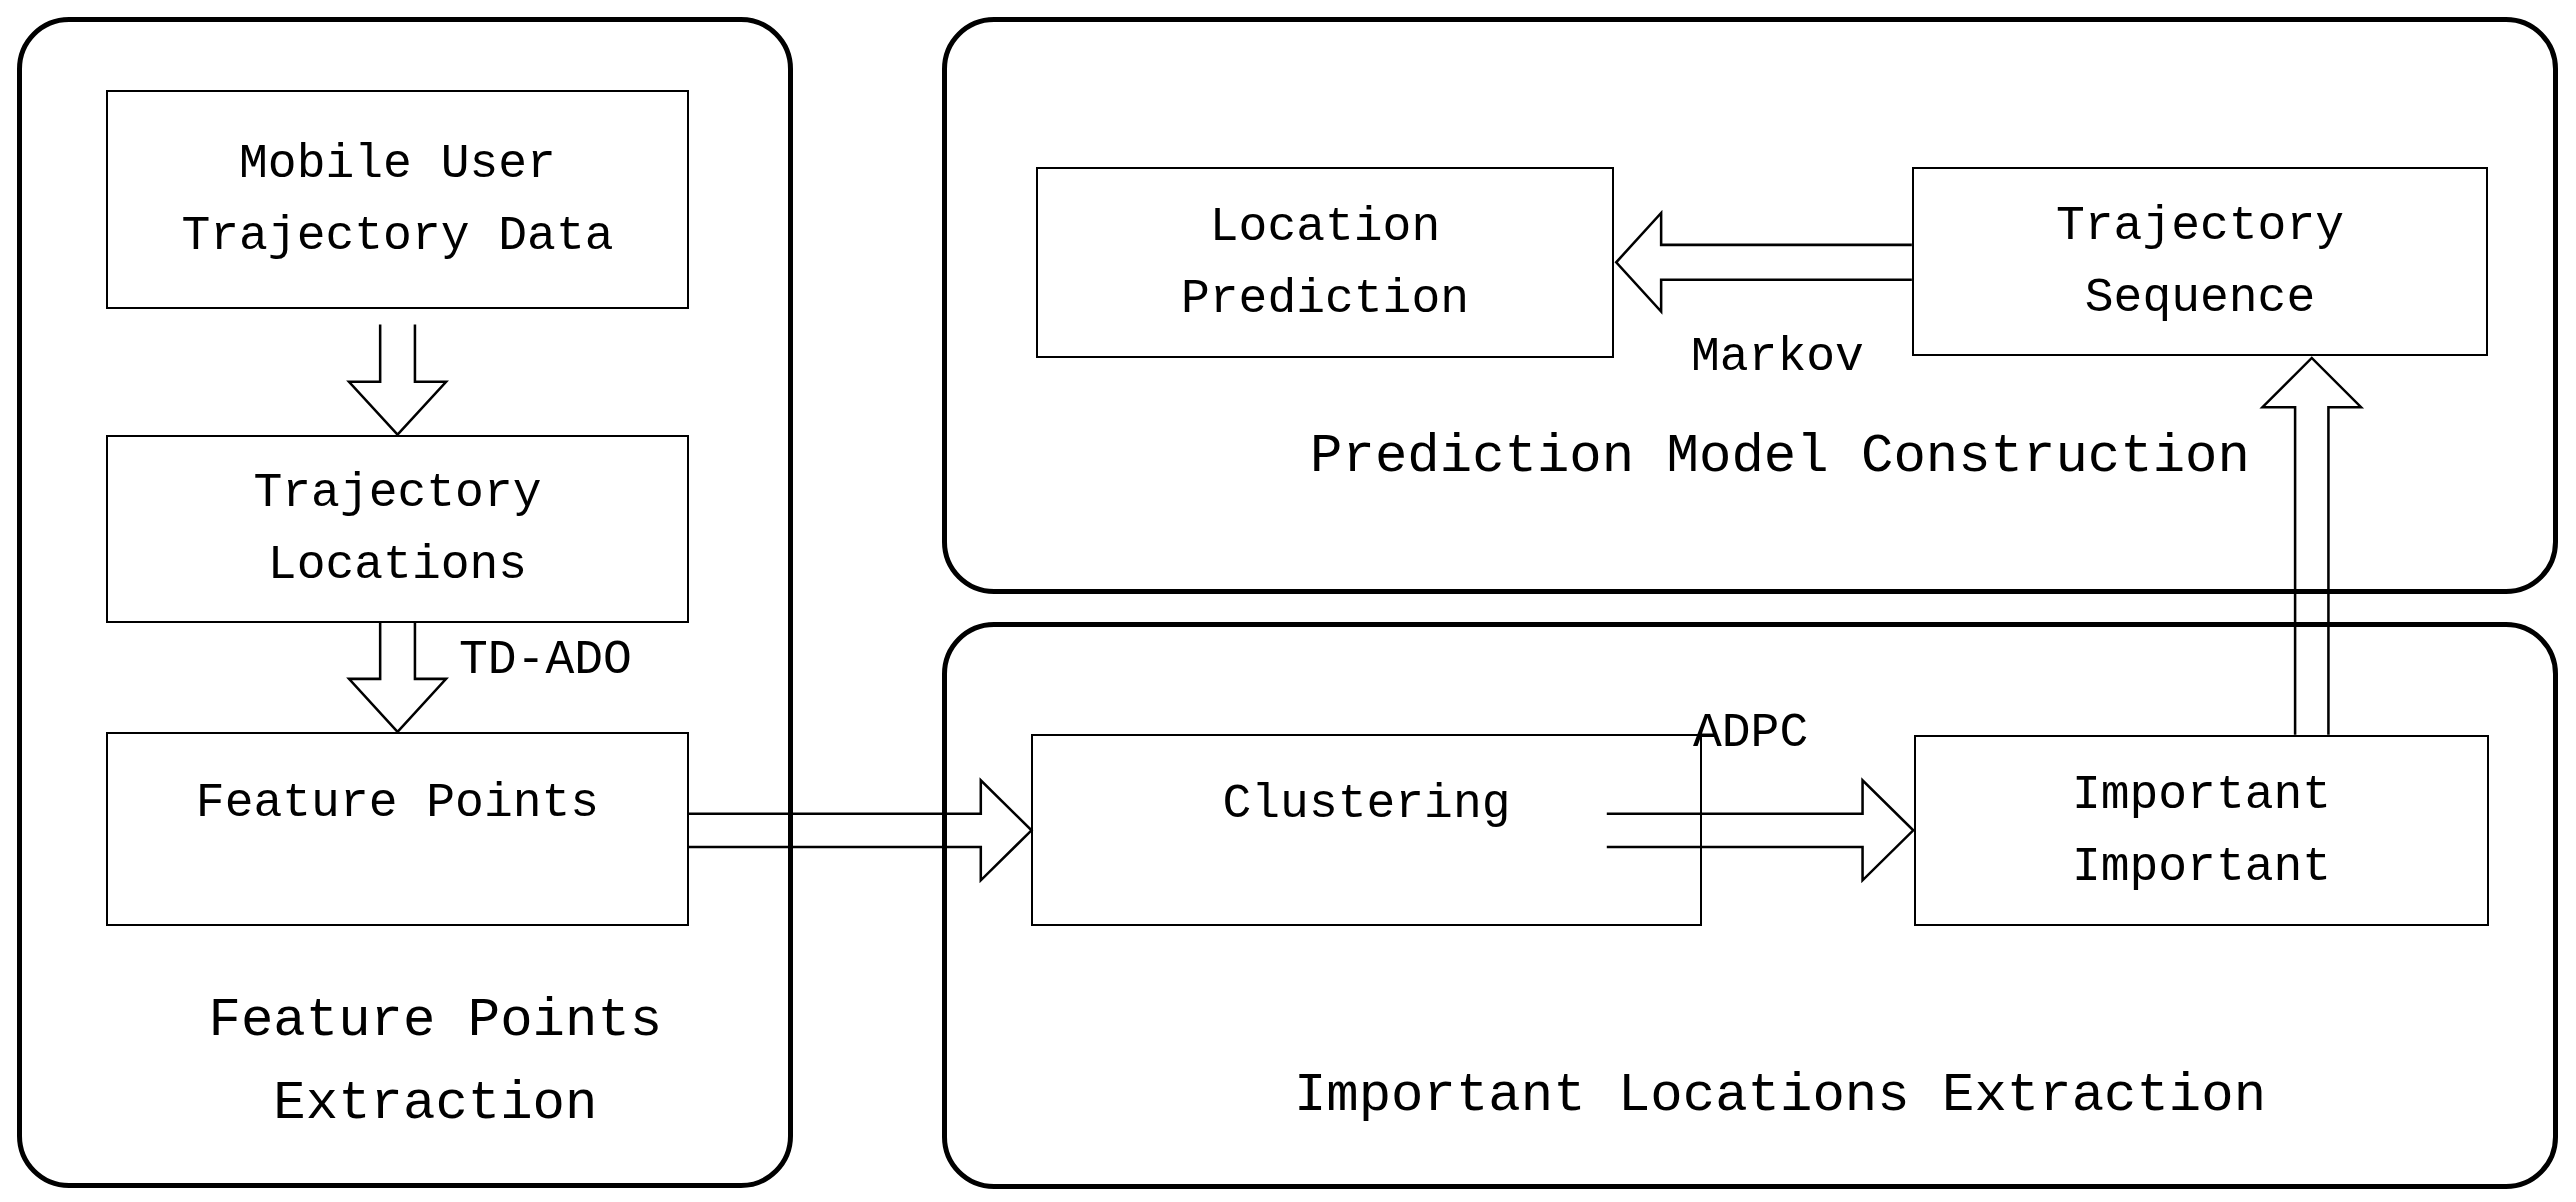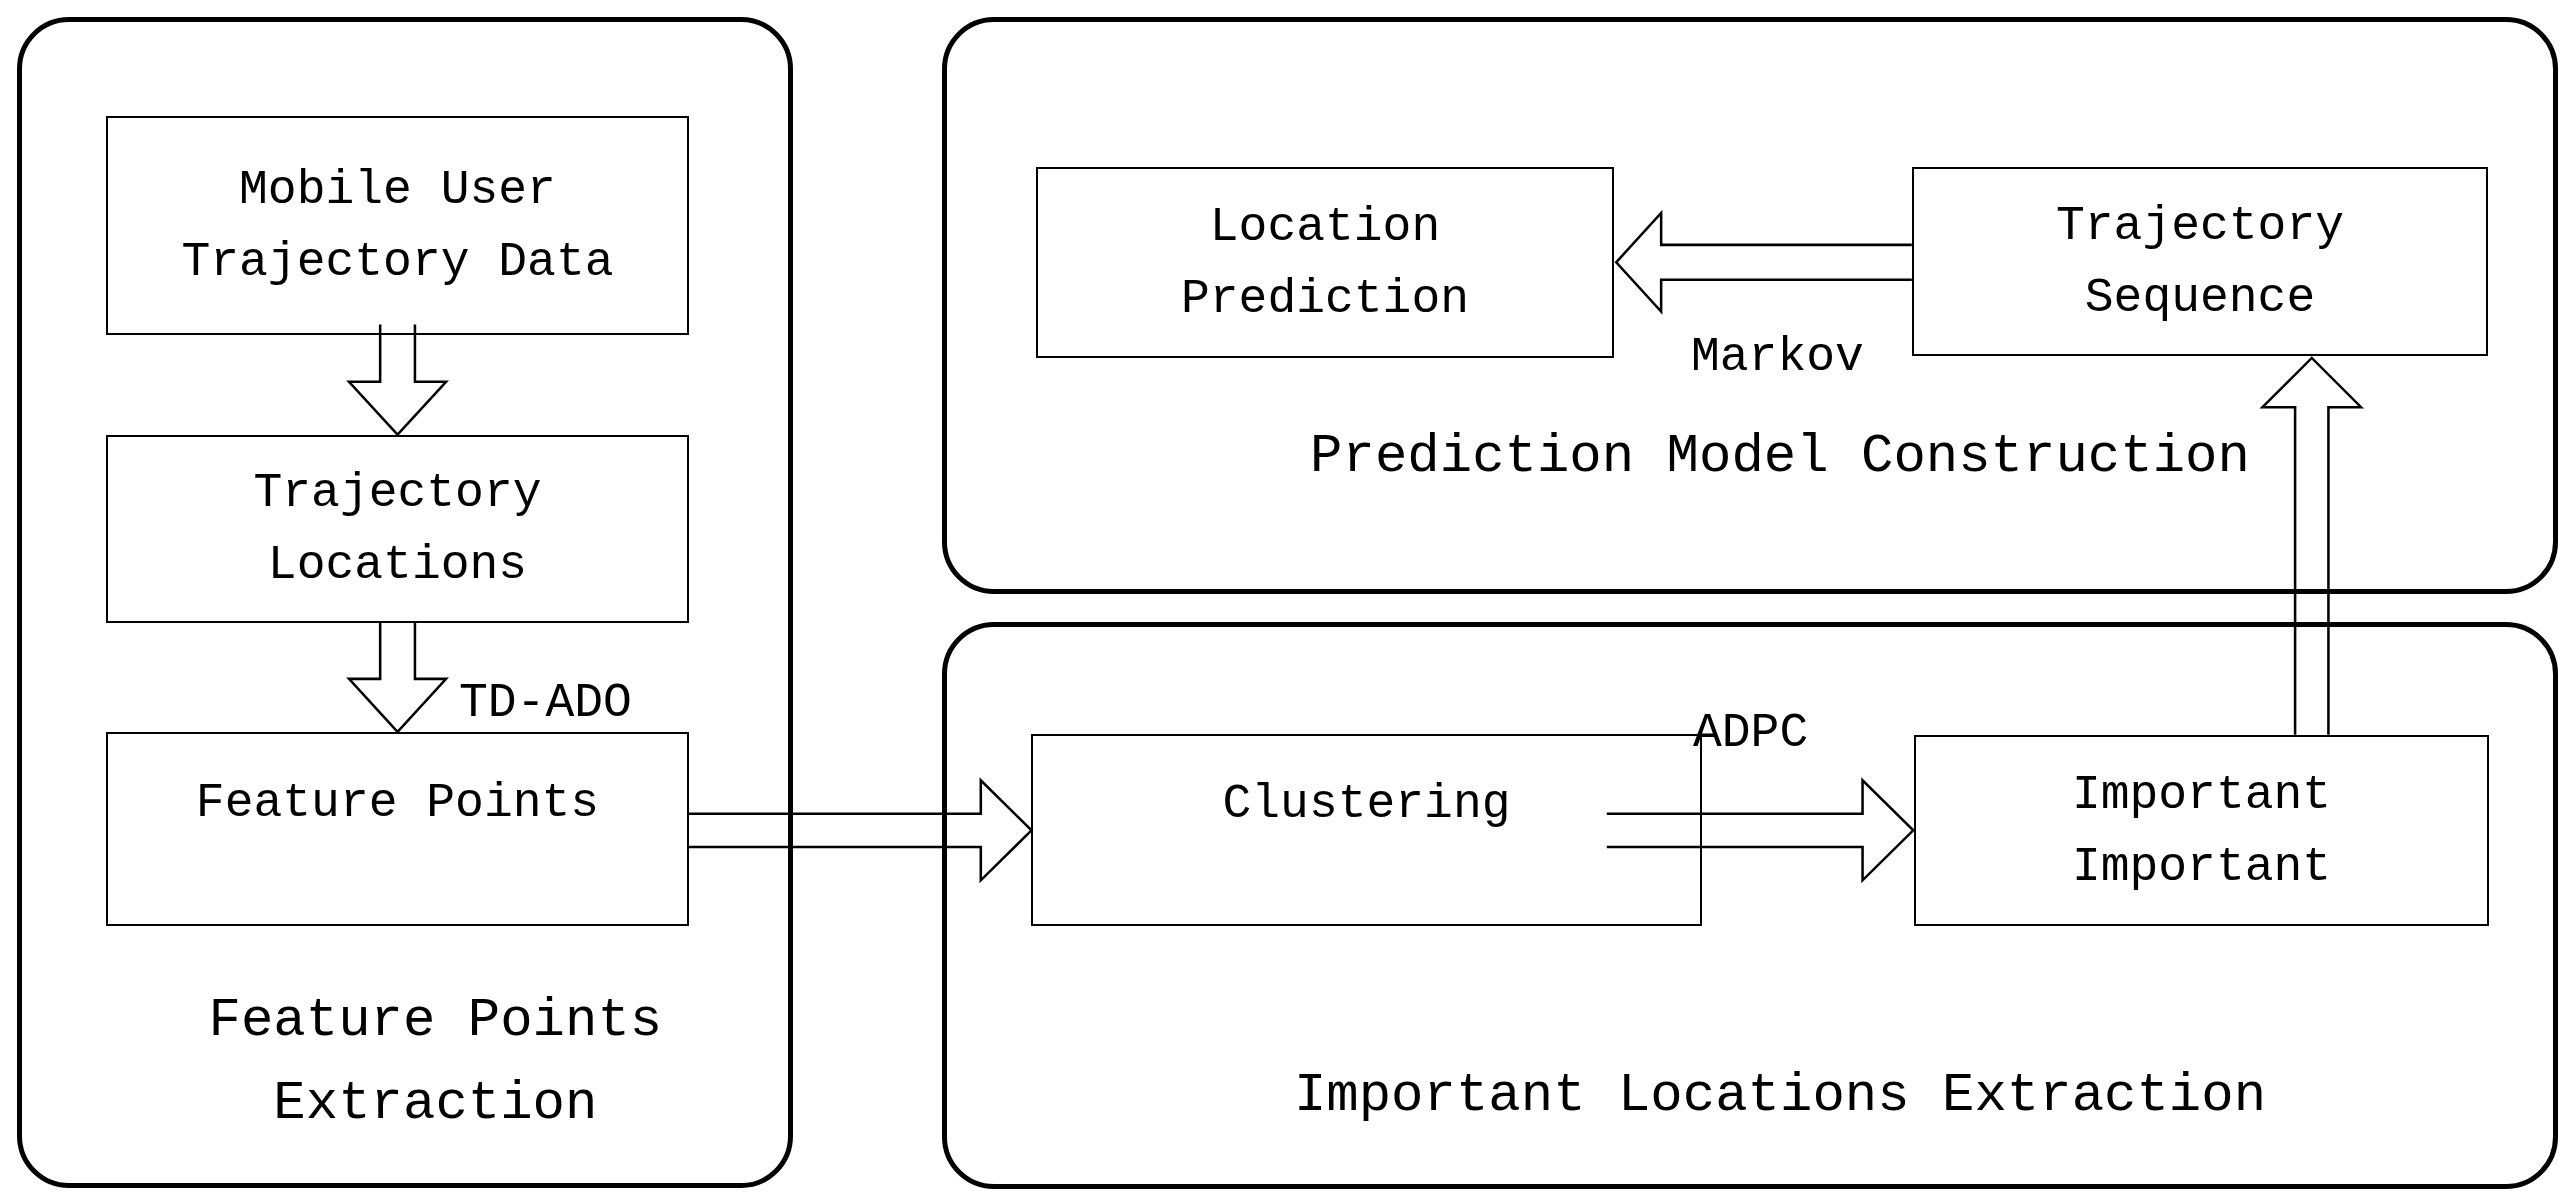--- a/index.html
+++ b/index.html
@@ -83,21 +83,21 @@
 
   <svg class="arrows" width="2576" height="1202" viewBox="0 0 3554 1659">
     <path d="M524,448 L524,527 L481,527 L548,600 L615,527 L572,527 L572,448"></path>
     <path d="M524,860 L524,937 L481,937 L548,1010 L615,937 L572,937 L572,860"></path>
     <path d="M950,1123 L1353,1123 L1353,1077 L1423,1146 L1353,1215 L1353,1169 L950,1169"></path>
     <path d="M2217,1123 L2570,1123 L2570,1077 L2640,1146 L2570,1215 L2570,1169 L2217,1169"></path>
     <path d="M2638,338 L2292,338 L2292,294 L2230,362 L2292,430 L2292,386 L2638,386"></path>
     <path d="M3167,1014 L3167,562 L3122,562 L3190,494 L3258,562 L3213,562 L3213,1014"></path>
   </svg>
 
-  <div class="box" style="left:106px; top:116px; width:583px; height:219px;">
+  <div class="box" style="left:106px; top:90px; width:583px; height:219px;">
     <div class="box-text">
       <div class="line">Mobile User</div>
       <div class="line">Trajectory Data</div>
     </div>
   </div>
 
   <div class="box" style="left:106px; top:435px; width:583px; height:188px;">
     <div class="box-text">
       <div class="line">Trajectory</div>
       <div class="line">Locations</div>
@@ -139,21 +139,21 @@
 
   <div class="caption" style="left:17.4px; top:979px; width:776px;">
     <div class="cap-line">Feature Points</div>
     <div class="cap-line">Extraction</div>
   </div>
 
   <div class="caption" style="left:942px; top:424px; width:1616px; line-height:65px;">Prediction Model Construction</div>
 
   <div class="caption" style="left:942px; top:1022px; width:1616px; line-height:65px;margin-top:41px;">Important Locations Extraction</div>
 
-  <div class="arrow-label" style="left:459px; top:674px;">TD-ADO</div>
+  <div class="arrow-label" style="left:459px; top:631px;">TD-ADO</div>
 
 
   <div class="arrow-label" style="left:1691px; top:328px;">Markov</div>
 
   <div class="arrow-label" style="left:1693px; top:704px;">ADPC</div>
 
 </div>
 
 
 </body></html>

